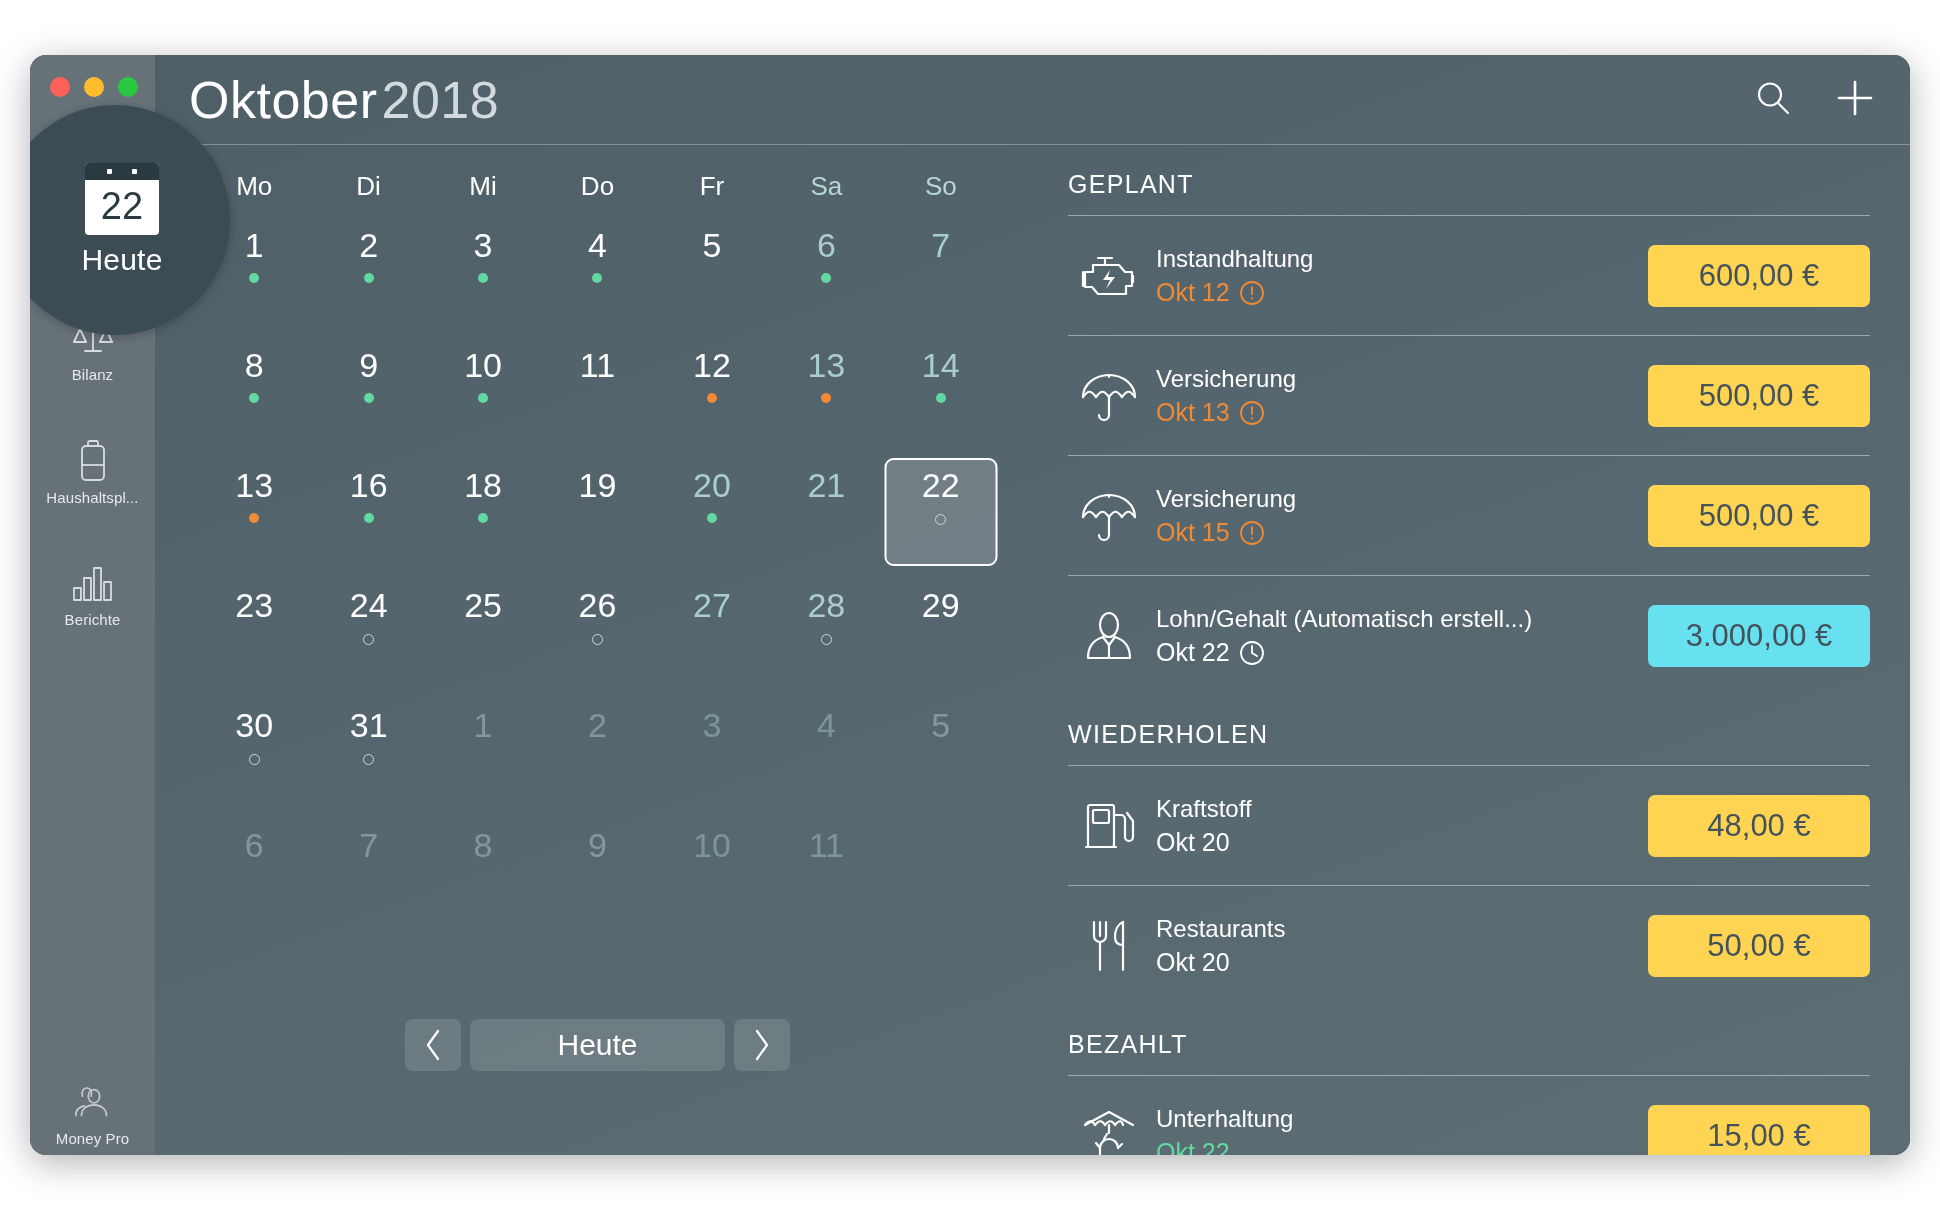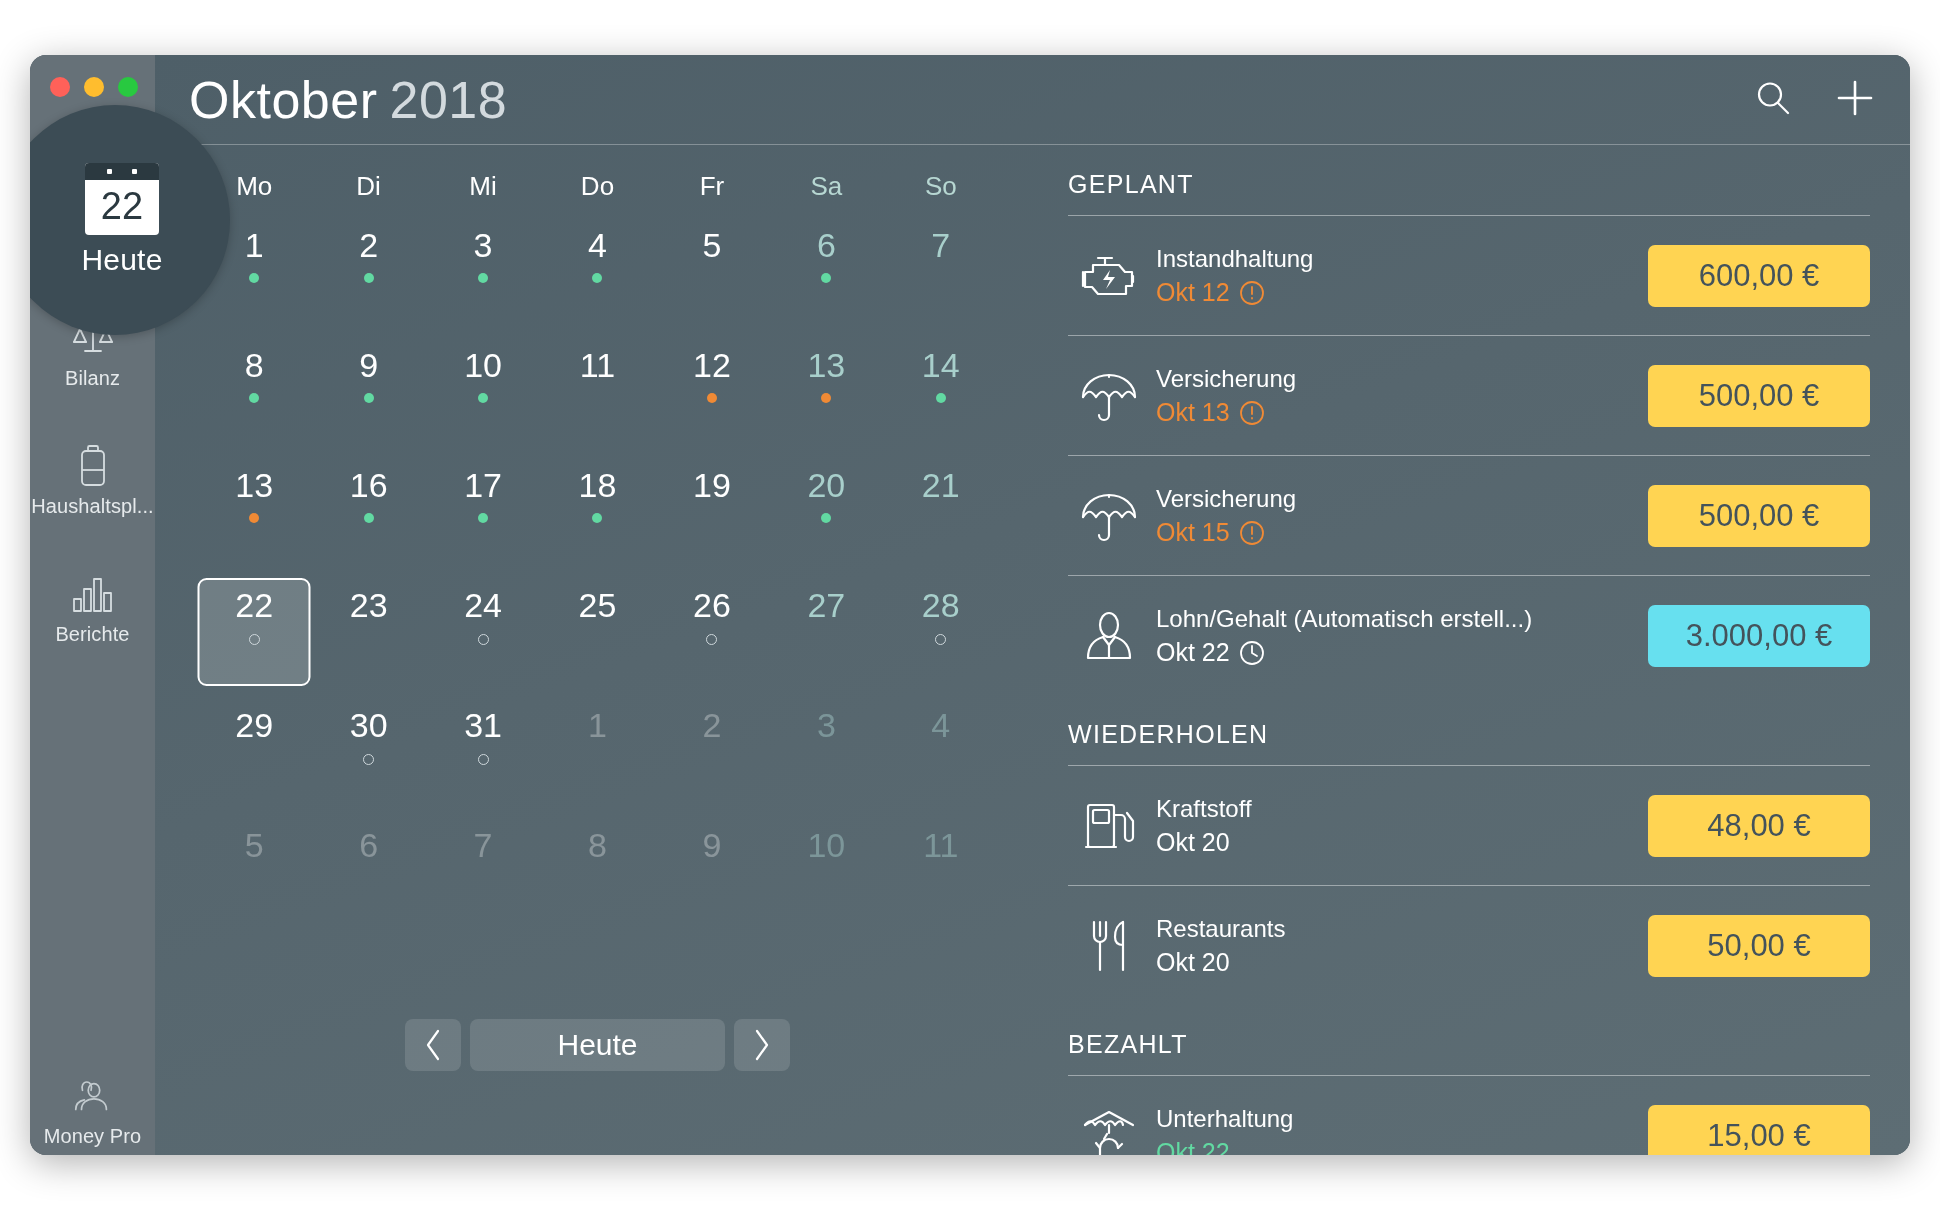--- a/index.html
+++ b/index.html
@@ -42,21 +42,21 @@
     margin-bottom: 54px;
     cursor: pointer;
   }
   .sb-icon {
     width: 46px; height: 46px;
     display: flex; align-items: center; justify-content: center;
     margin-bottom: 6px;
   }
   .sb-icon svg { display:block; }
   .sb-label {
-    color: #e6eaec; font-size: 20px; line-height: 1.1;
+    color: #e6eaec; font-size: 15px; line-height: 1.1;
     white-space: nowrap; letter-spacing: 0.1px;
   }
   .sb-bottom {
     margin-top: auto; margin-bottom: 8px;
   }
 
   
   .today-bubble {
     position: absolute;
     left: -30px; top: 50px;
@@ -105,21 +105,21 @@
     position: relative;
     height: 90px;
     display: flex; align-items: center;
     padding: 0 34px 0 34px;
   }
   .title {
     font-size: 52px; font-weight: 300; line-height: 1;
     color: #ffffff; letter-spacing: 0.5px;
     white-space: nowrap;
   }
-  .title .year { color: #d3dade; margin-left: 12px; }
+  .title .year { color: #d3dade; margin-left: 4px; }
   .hdr-actions {
     margin-left:auto; display:flex; align-items:center; gap: 42px;
   }
   .hdr-btn { cursor:pointer; display:flex; align-items:center; justify-content:center; }
   .hdr-rule {
     position:absolute; left: 34px; right: 0; bottom: 0;
     height: 1px; background: rgba(255,255,255,0.30);
   }
 
   
@@ -394,24 +394,20 @@
               </div>
               <div class="day">
                 <div class="num">13</div>
                 <div class="dot orange"></div>
               </div>
               <div class="day">
                 <div class="num">16</div>
                 <div class="dot green"></div>
               </div>
               <div class="day">
-                <div class="num">17</div>
-                <div class="dot green"></div>
-              </div>
-              <div class="day">
                 <div class="num">18</div>
                 <div class="dot green"></div>
               </div>
               <div class="day">
                 <div class="num">19</div>
                 <div class="dot none"></div>
               </div>
               <div class="day we">
                 <div class="num">20</div>
                 <div class="dot green"></div>

